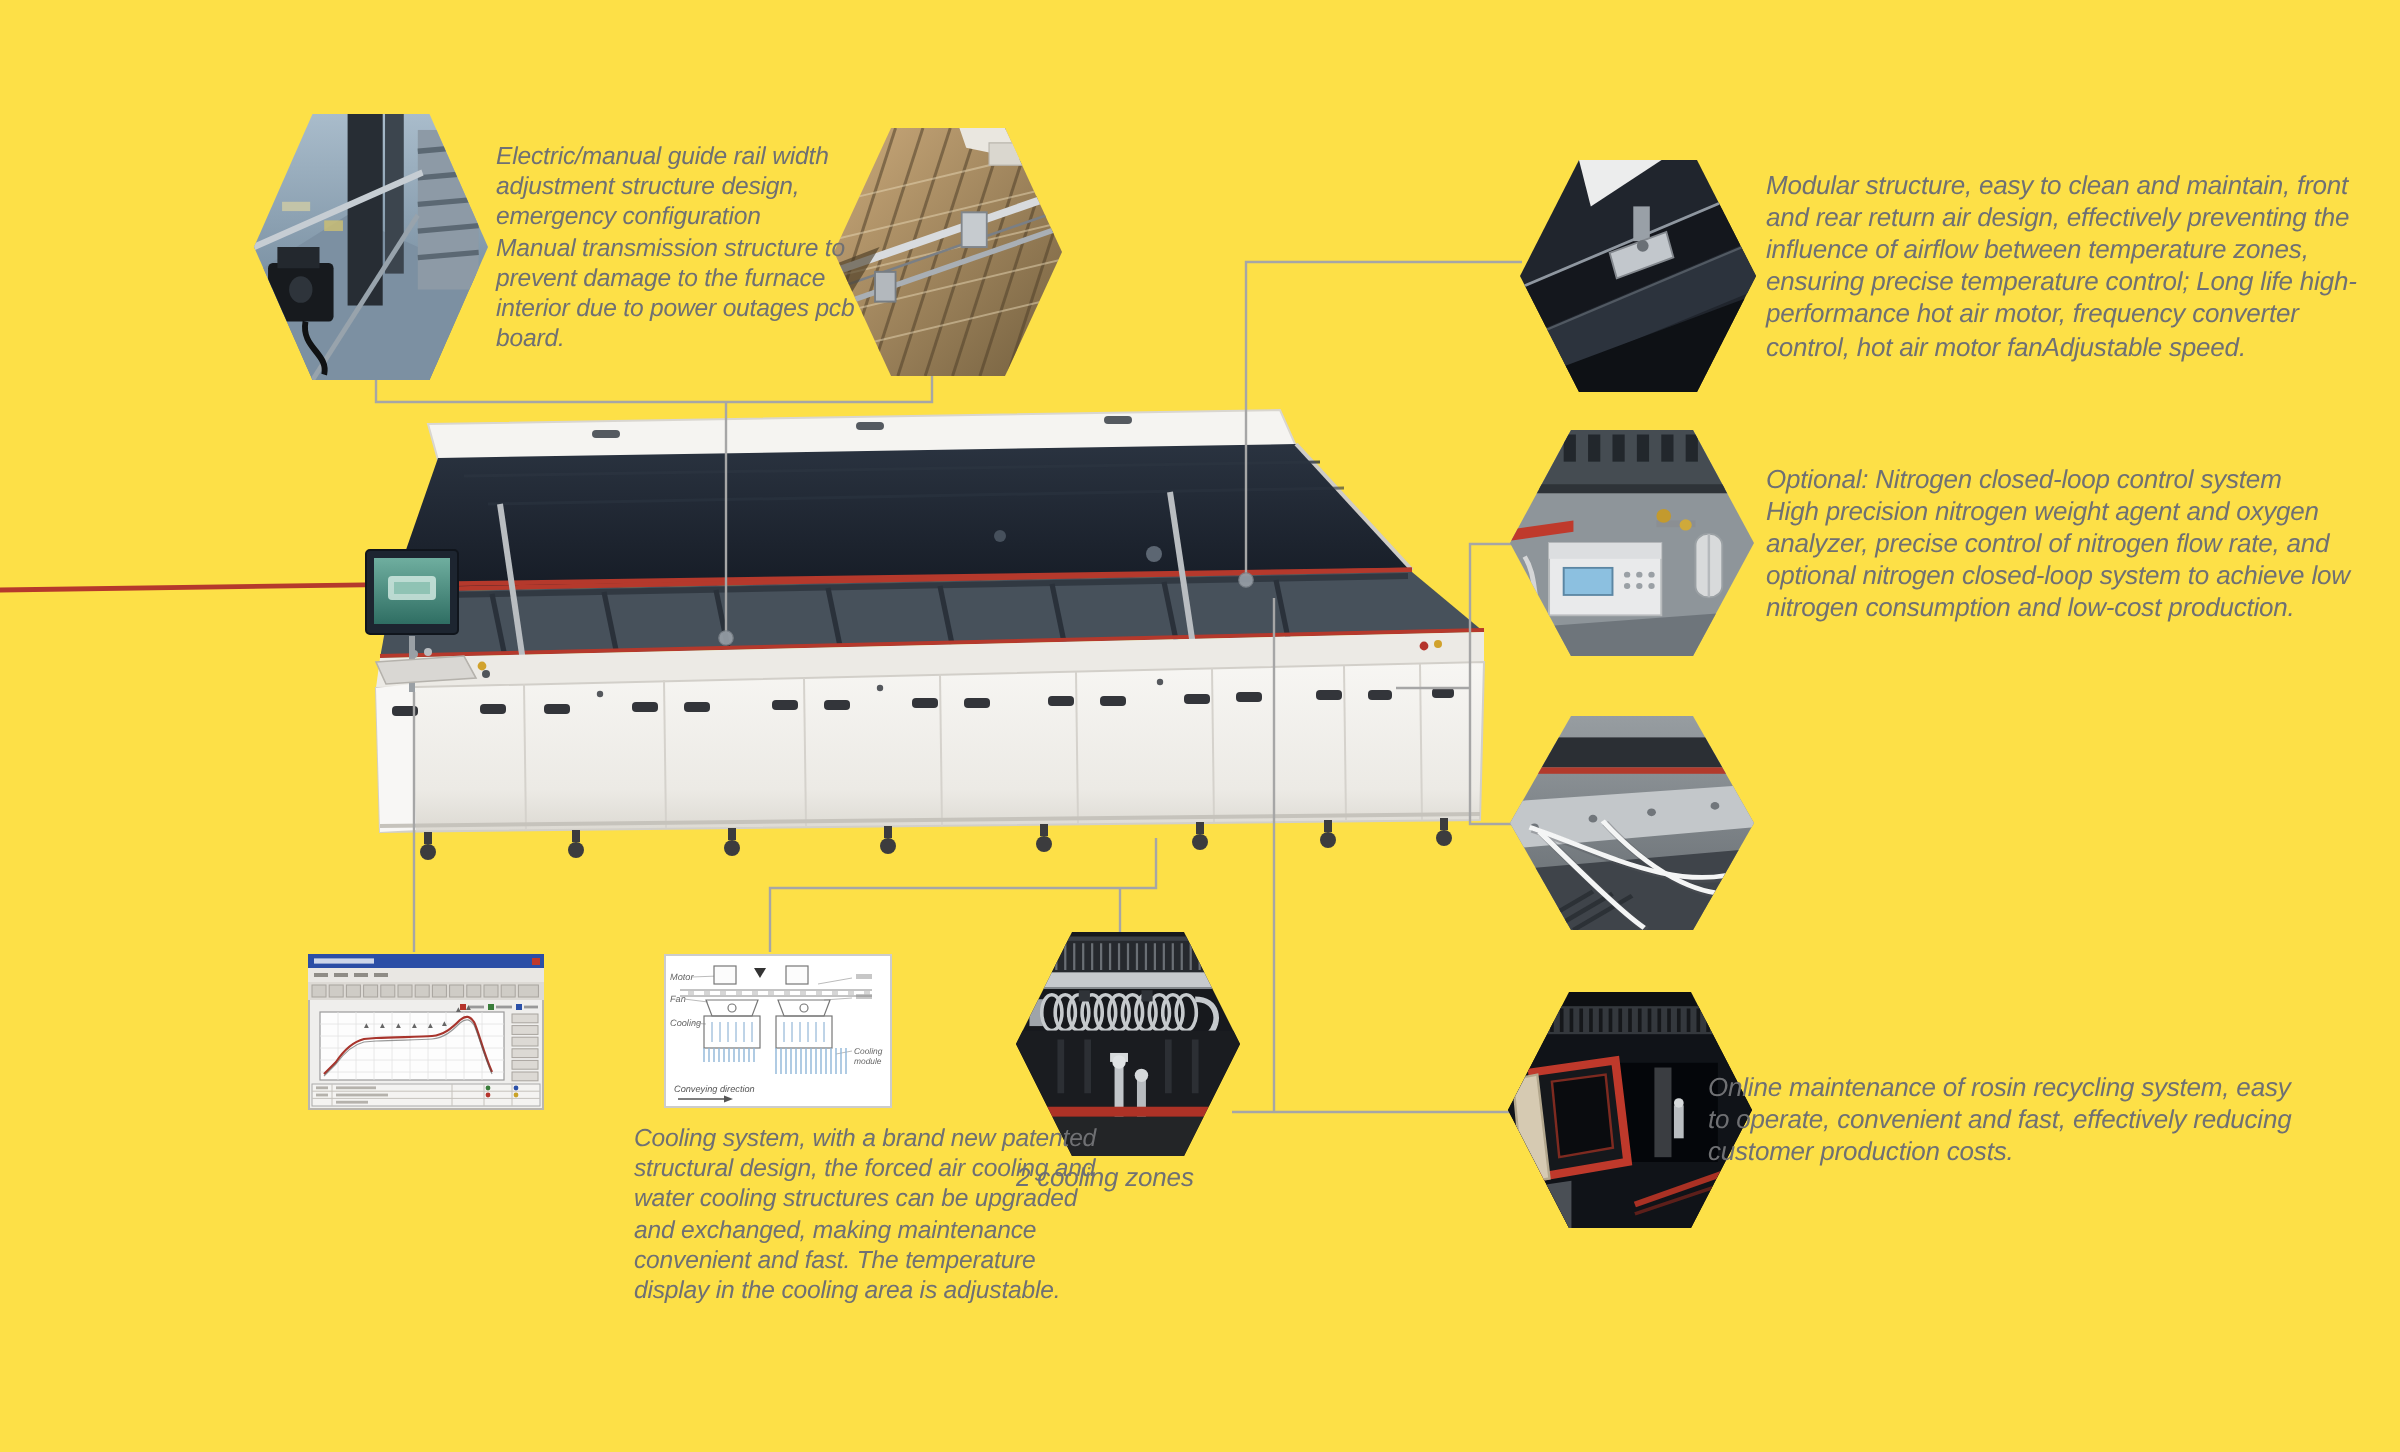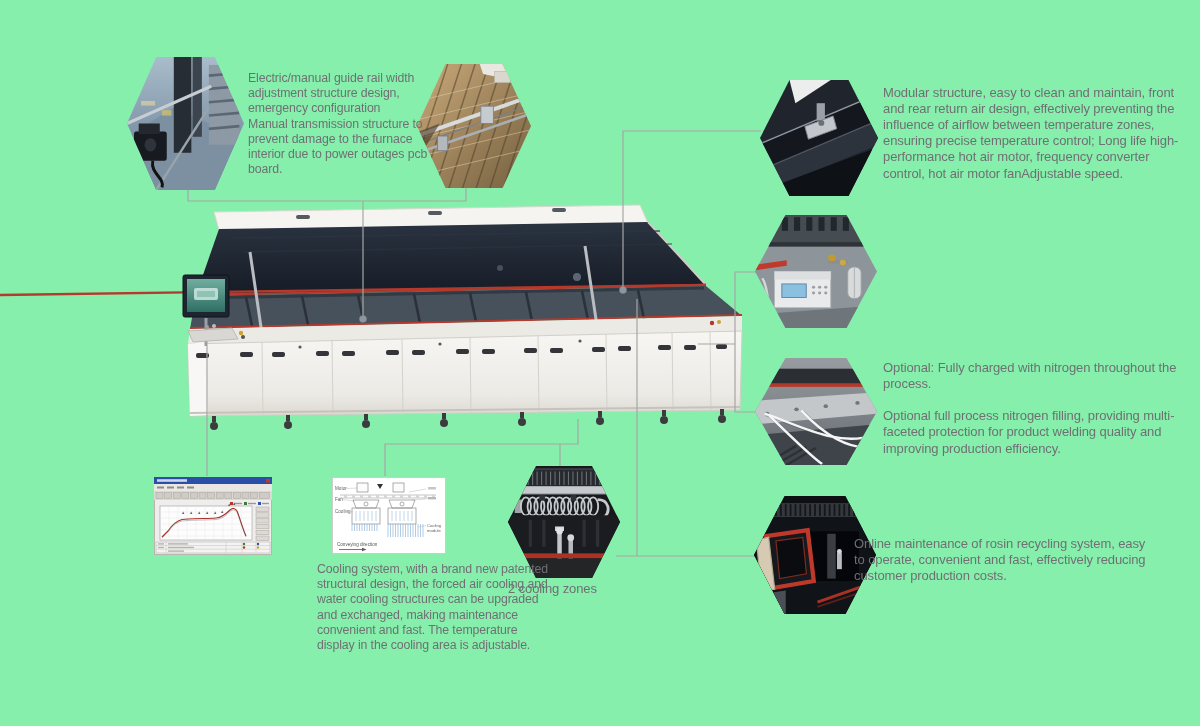--- a/index.html
+++ b/index.html
@@ -1,17 +1,17 @@
 <!DOCTYPE html>
 <html><head>
 <meta charset="utf-8">
 <style>
   html,body{margin:0;padding:0;background:#ffffff;}
-  .stage{position:relative;width:1200px;height:726px;background:#86efac;overflow:hidden;
-         font-family:"Liberation Sans",sans-serif;}
+  .stage{position:relative;width:1200px;height:726px;background:#fde047;overflow:hidden;
+         font-family:"Liberation Sans",sans-serif;font-style:italic;}
   .abs{position:absolute;}
   .callout{position:absolute;color:#6f7073;font-size:13px;line-height:1.24;
            letter-spacing:-0.1px;white-space:pre-line;}
   .callout.small{font-size:12.3px;}
   .hex{position:absolute;clip-path:polygon(25% 0%,75% 0%,100% 50%,75% 100%,25% 100%,0% 50%);}
   .hex svg{display:block;width:100%;height:100%;}
   .panelimg{position:absolute;}
   .panelimg svg{display:block;width:100%;height:100%;}
   svg text{font-family:"Liberation Sans",sans-serif;}
 </style>
@@ -637,24 +637,23 @@
       <polygon points="30,70.8 34.5,72.5 30,74.2" fill="#555"></polygon>
     </svg>
   </div>
 
   <div class="callout small" style="left:248px;top:71px;width:180px">Electric/manual guide rail width adjustment structure design, emergency configuration
 Manual transmission structure to prevent damage to the furnace interior due to power outages pcb board.</div>
 
 
   <div class="callout" style="left:883px;top:85px;width:300px">Modular structure, easy to clean and maintain, front and rear return air design, effectively preventing the influence of airflow between temperature zones, ensuring precise temperature control; Long life high-performance hot air motor, frequency converter control, hot air motor fanAdjustable speed.</div>
 
-
-  <div class="callout" style="left:883px;top:360px;width:302px">Optional: Fully charged with nitrogen throughout the process.
-
-Optional full process nitrogen filling, providing multi-faceted protection for product welding quality and improving production efficiency.</div>
+  <div class="callout" style="left:883px;top:232px;width:300px">Optional: Nitrogen closed-loop control system
+High precision nitrogen weight agent and oxygen analyzer, precise control of nitrogen flow rate, and optional nitrogen closed-loop system to achieve low nitrogen consumption and low-cost production.</div>
+
 
   <div class="callout" style="left:854px;top:536px;width:300px">Online maintenance of rosin recycling system, easy to operate, convenient and fast, effectively reducing customer production costs.</div>
 
 
   <div class="callout small" style="left:317px;top:562px;width:232px">Cooling system, with a brand new patented structural design, the forced air cooling and water cooling structures can be upgraded and exchanged, making maintenance convenient and fast. The temperature display in the cooling area is adjustable.</div>
 
   <div class="callout" style="left:508px;top:581px;width:112px;">2 cooling zones</div>
 
 </div>
 

